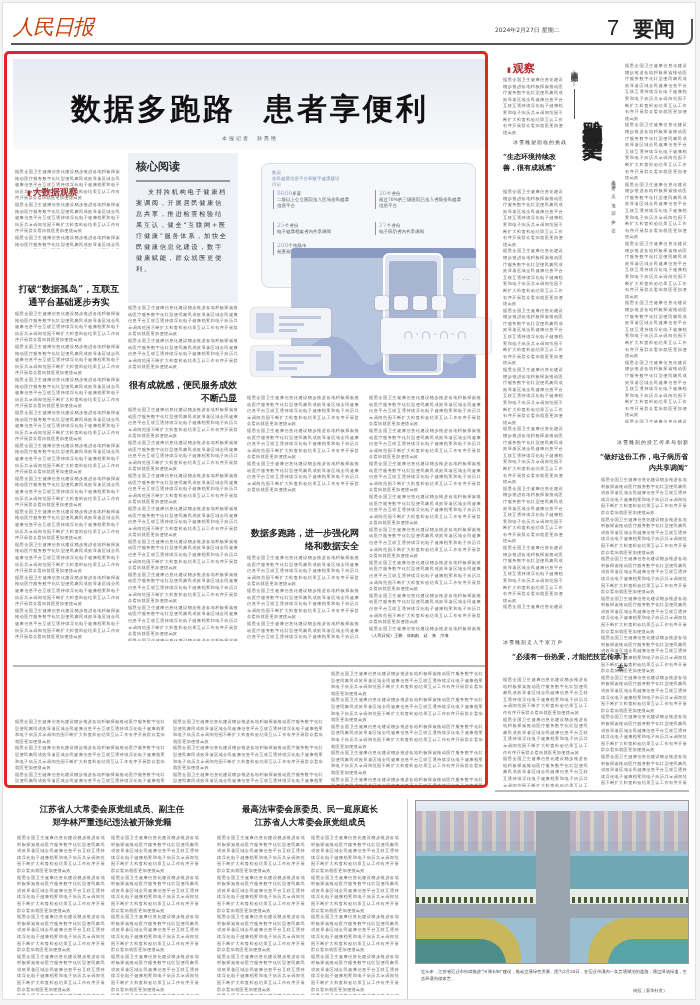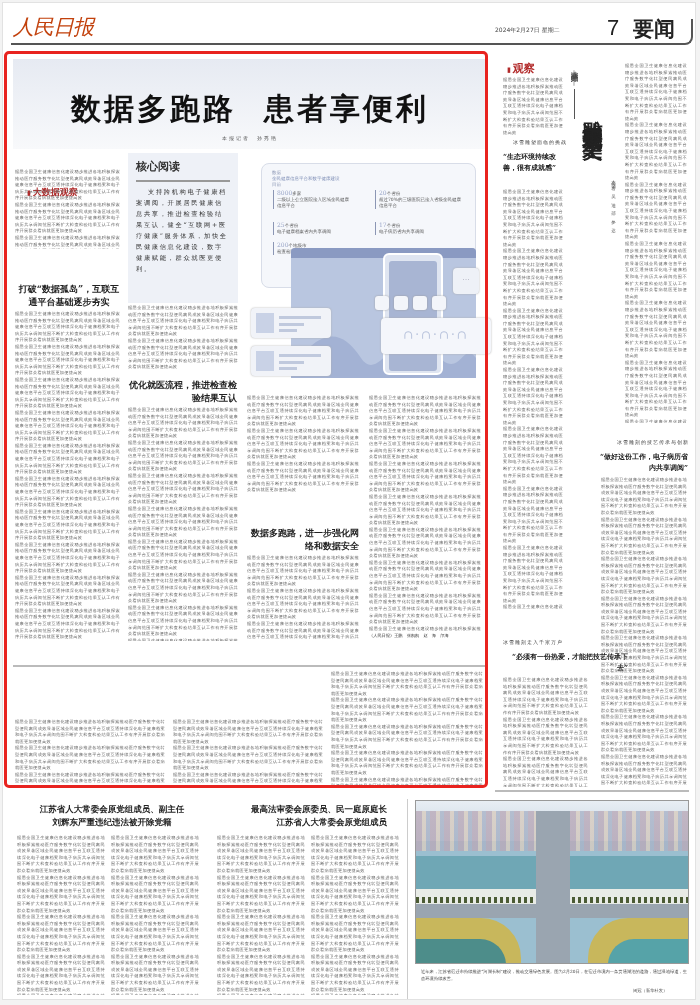--- a/index.html
+++ b/index.html
@@ -133,21 +133,21 @@
   <div class="core-box">
     <div class="core-title">核心阅读</div>
     <div class="core-line"></div>
     <div class="core-text">支持跨机构电子健康档案调阅，开展居民健康信息共享，推进检查检验结果互认，健全“互联网+医疗健康”服务体系，加快全民健康信息化建设，数字健康赋能，群众就医更便利。</div>
   </div>
 
   <div class="col" style="left:125px; top:302px; width:110px; height:72px;">
     <span class="fill">据悉全国卫生健康信息化建设稳步推进各地积极探索推动医疗服务数字化转型便民惠民成效显著区域全民健康信息平台互联互通持续深化电子健康档案和电子病历共享调阅范围不断扩大检查检验结果互认工作有序开展群众看病就医更加便捷高效</span>
       <span class="fill">据悉全国卫生健康信息化建设稳步推进各地积极探索推动医疗服务数字化转型便民惠民成效显著区域全民健康信息平台互联互通持续深化电子健康档案和电子病历共享调阅范围不断扩大检查检验结果互认工作有序开展群众看病就医更加便捷高效</span>
   </div>
-  <div class="subhead" style="left:126px; top:376px; width:108px; text-align:right;">优化就医流程，推进检查检验结果互认</div>
+  <div class="subhead" style="left:126px; top:376px; width:108px; text-align:right;">很有成就感，便民服务成效不断凸显</div>
   <div class="col" style="left:125px; top:404px; width:110px; height:234px;">
     <span class="fill">据悉全国卫生健康信息化建设稳步推进各地积极探索推动医疗服务数字化转型便民惠民成效显著区域全民健康信息平台互联互通持续深化电子健康档案和电子病历共享调阅范围不断扩大检查检验结果互认工作有序开展群众看病就医更加便捷高效</span>
       <span class="fill">据悉全国卫生健康信息化建设稳步推进各地积极探索推动医疗服务数字化转型便民惠民成效显著区域全民健康信息平台互联互通持续深化电子健康档案和电子病历共享调阅范围不断扩大检查检验结果互认工作有序开展群众看病就医更加便捷高效</span>
       <span class="fill">据悉全国卫生健康信息化建设稳步推进各地积极探索推动医疗服务数字化转型便民惠民成效显著区域全民健康信息平台互联互通持续深化电子健康档案和电子病历共享调阅范围不断扩大检查检验结果互认工作有序开展群众看病就医更加便捷高效</span>
       <span class="fill">据悉全国卫生健康信息化建设稳步推进各地积极探索推动医疗服务数字化转型便民惠民成效显著区域全民健康信息平台互联互通持续深化电子健康档案和电子病历共享调阅范围不断扩大检查检验结果互认工作有序开展群众看病就医更加便捷高效</span>
       <span class="fill">据悉全国卫生健康信息化建设稳步推进各地积极探索推动医疗服务数字化转型便民惠民成效显著区域全民健康信息平台互联互通持续深化电子健康档案和电子病历共享调阅范围不断扩大检查检验结果互认工作有序开展群众看病就医更加便捷高效</span>
       <span class="fill">据悉全国卫生健康信息化建设稳步推进各地积极探索推动医疗服务数字化转型便民惠民成效显著区域全民健康信息平台互联互通持续深化电子健康档案和电子病历共享调阅范围不断扩大检查检验结果互认工作有序开展群众看病就医更加便捷高效</span>
       <span class="fill">据悉全国卫生健康信息化建设稳步推进各地积极探索推动医疗服务数字化转型便民惠民成效显著区域全民健康信息平台互联互通持续深化电子健康档案和电子病历共享调阅范围不断扩大检查检验结果互认工作有序开展群众看病就医更加便捷高效</span>
       <span class="fill">据悉全国卫生健康信息化建设稳步推进各地积极探索推动医疗服务数字化转型便民惠民成效显著区域全民健康信息平台互联互通持续深化电子健康档案和电子病历共享调阅范围不断扩大检查检验结果互认工作有序开展群众看病就医更加便捷高效</span>
   </div>
@@ -286,38 +286,38 @@
       <span class="fill">据悉全国卫生健康信息化建设稳步推进各地积极探索推动医疗服务数字化转型便民惠民成效显著区域全民健康信息平台互联互通持续深化电子健康档案和电子病历共享调阅范围不断扩大检查检验结果互认工作有序开展群众看病就医更加便捷高效</span>
       <span class="fill">据悉全国卫生健康信息化建设稳步推进各地积极探索推动医疗服务数字化转型便民惠民成效显著区域全民健康信息平台互联互通持续深化电子健康档案和电子病历共享调阅范围不断扩大检查检验结果互认工作有序开展群众看病就医更加便捷高效</span>
       <span class="fill">据悉全国卫生健康信息化建设稳步推进各地积极探索推动医疗服务数字化转型便民惠民成效显著区域全民健康信息平台互联互通持续深化电子健康档案和电子病历共享调阅范围不断扩大检查检验结果互认工作有序开展群众看病就医更加便捷高效</span>
   </div>
 
   <div class="sep" style="left:492px; top:787px; width:194px;"></div>
   <div class="vsep" style="left:404px; top:796px; height:200px;"></div>
 
   <div class="bottom-title" style="left:14px; top:800px; width:190px;">
     <span>江苏省人大常委会原党组成员、副主任</span><br>
-    <span>刘辉东严重违纪违法被开除党籍</span>
+    <span>郑学林严重违纪违法被开除党籍</span>
   </div>
   <div class="col" style="left:14px; top:832px; width:88px; height:160px;">
     <span class="fill">据悉全国卫生健康信息化建设稳步推进各地积极探索推动医疗服务数字化转型便民惠民成效显著区域全民健康信息平台互联互通持续深化电子健康档案和电子病历共享调阅范围不断扩大检查检验结果互认工作有序开展群众看病就医更加便捷高效</span>
       <span class="fill">据悉全国卫生健康信息化建设稳步推进各地积极探索推动医疗服务数字化转型便民惠民成效显著区域全民健康信息平台互联互通持续深化电子健康档案和电子病历共享调阅范围不断扩大检查检验结果互认工作有序开展群众看病就医更加便捷高效</span>
       <span class="fill">据悉全国卫生健康信息化建设稳步推进各地积极探索推动医疗服务数字化转型便民惠民成效显著区域全民健康信息平台互联互通持续深化电子健康档案和电子病历共享调阅范围不断扩大检查检验结果互认工作有序开展群众看病就医更加便捷高效</span>
       <span class="fill">据悉全国卫生健康信息化建设稳步推进各地积极探索推动医疗服务数字化转型便民惠民成效显著区域全民健康信息平台互联互通持续深化电子健康档案和电子病历共享调阅范围不断扩大检查检验结果互认工作有序开展群众看病就医更加便捷高效</span>
       <span class="fill">据悉全国卫生健康信息化建设稳步推进各地积极探索推动医疗服务数字化转型便民惠民成效显著区域全民健康信息平台互联互通持续深化电子健康档案和电子病历共享调阅范围不断扩大检查检验结果互认工作有序开展群众看病就医更加便捷高效</span>
   </div>
   <div class="col" style="left:108px; top:832px; width:88px; height:160px;">
     <span class="fill">据悉全国卫生健康信息化建设稳步推进各地积极探索推动医疗服务数字化转型便民惠民成效显著区域全民健康信息平台互联互通持续深化电子健康档案和电子病历共享调阅范围不断扩大检查检验结果互认工作有序开展群众看病就医更加便捷高效</span>
       <span class="fill">据悉全国卫生健康信息化建设稳步推进各地积极探索推动医疗服务数字化转型便民惠民成效显著区域全民健康信息平台互联互通持续深化电子健康档案和电子病历共享调阅范围不断扩大检查检验结果互认工作有序开展群众看病就医更加便捷高效</span>
       <span class="fill">据悉全国卫生健康信息化建设稳步推进各地积极探索推动医疗服务数字化转型便民惠民成效显著区域全民健康信息平台互联互通持续深化电子健康档案和电子病历共享调阅范围不断扩大检查检验结果互认工作有序开展群众看病就医更加便捷高效</span>
       <span class="fill">据悉全国卫生健康信息化建设稳步推进各地积极探索推动医疗服务数字化转型便民惠民成效显著区域全民健康信息平台互联互通持续深化电子健康档案和电子病历共享调阅范围不断扩大检查检验结果互认工作有序开展群众看病就医更加便捷高效</span>
       <span class="fill">据悉全国卫生健康信息化建设稳步推进各地积极探索推动医疗服务数字化转型便民惠民成效显著区域全民健康信息平台互联互通持续深化电子健康档案和电子病历共享调阅范围不断扩大检查检验结果互认工作有序开展群众看病就医更加便捷高效</span>
   </div>
 
-  <div class="bottom-title" style="left:198px; top:800px; width:186px;text-align:right;">
+  <div class="bottom-title" style="left:214px; top:800px; width:186px;">
     <span>最高法审委会原委员、民一庭原庭长</span><br>
     <span>江苏省人大常委会原党组成员</span>
   </div>
   <div class="col" style="left:214px; top:832px; width:88px; height:160px;">
     <span class="fill">据悉全国卫生健康信息化建设稳步推进各地积极探索推动医疗服务数字化转型便民惠民成效显著区域全民健康信息平台互联互通持续深化电子健康档案和电子病历共享调阅范围不断扩大检查检验结果互认工作有序开展群众看病就医更加便捷高效</span>
       <span class="fill">据悉全国卫生健康信息化建设稳步推进各地积极探索推动医疗服务数字化转型便民惠民成效显著区域全民健康信息平台互联互通持续深化电子健康档案和电子病历共享调阅范围不断扩大检查检验结果互认工作有序开展群众看病就医更加便捷高效</span>
       <span class="fill">据悉全国卫生健康信息化建设稳步推进各地积极探索推动医疗服务数字化转型便民惠民成效显著区域全民健康信息平台互联互通持续深化电子健康档案和电子病历共享调阅范围不断扩大检查检验结果互认工作有序开展群众看病就医更加便捷高效</span>
       <span class="fill">据悉全国卫生健康信息化建设稳步推进各地积极探索推动医疗服务数字化转型便民惠民成效显著区域全民健康信息平台互联互通持续深化电子健康档案和电子病历共享调阅范围不断扩大检查检验结果互认工作有序开展群众看病就医更加便捷高效</span>
       <span class="fill">据悉全国卫生健康信息化建设稳步推进各地积极探索推动医疗服务数字化转型便民惠民成效显著区域全民健康信息平台互联互通持续深化电子健康档案和电子病历共享调阅范围不断扩大检查检验结果互认工作有序开展群众看病就医更加便捷高效</span>
   </div>

